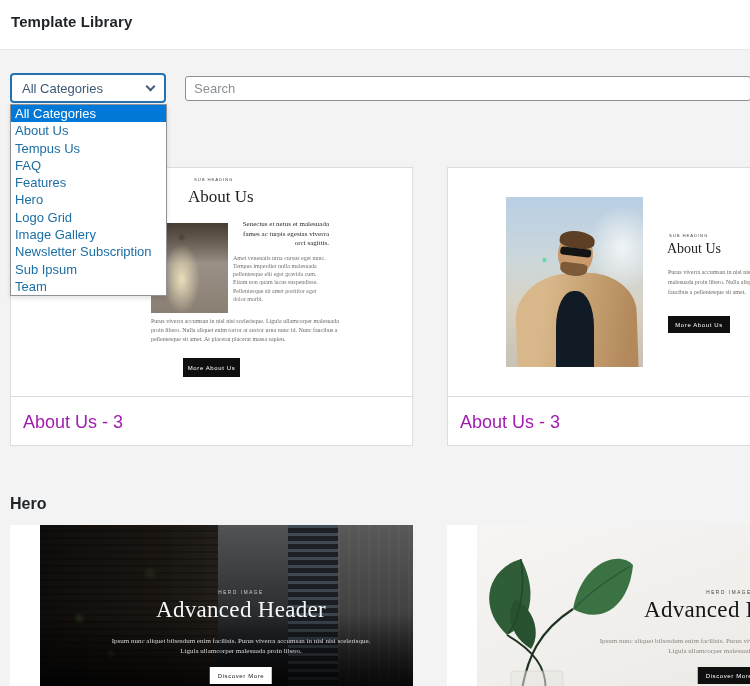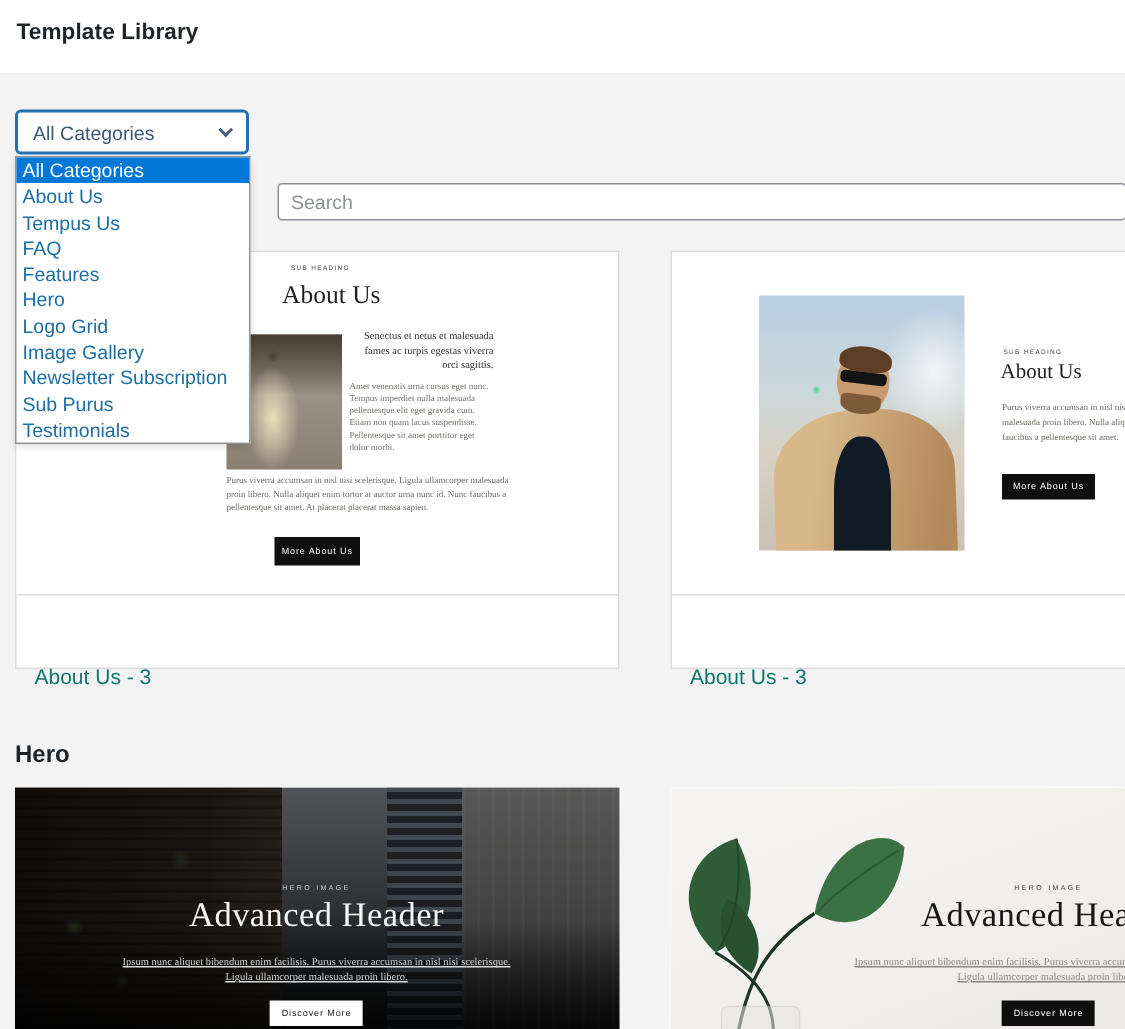--- a/index.html
+++ b/index.html
@@ -23,36 +23,36 @@
   .chev { width:7px; height:7px; border-right:2px solid #44607e; border-bottom:2px solid #44607e; transform:rotate(45deg); margin-top:-3px; }
   .listbox {
     position:absolute; left:10px; top:104px; width:157px; z-index:50;
     background:#fff; border:1px solid #8f9296; box-shadow:0 2px 5px rgba(0,0,0,.12);
   }
   .opt { height:17.3px; line-height:17.3px; padding-left:4px; font-size:13px; color:#1c6ea4; white-space:nowrap; overflow:hidden; cursor:pointer; }
   .opt.sel { background:#0078d7; color:#fff; }
   .search-input {
     position:absolute; left:185px; top:76px; width:566px; height:25px;
     border:1px solid #8c8f94; border-radius:3px; background:#fff;
-    font-family:"Liberation Sans", sans-serif; font-size:13px; color:#2c3338; padding:0 8px;margin-top:46px;
+    font-family:"Liberation Sans", sans-serif; font-size:13px; color:#2c3338; padding:0 8px;
   }
   .search-input::placeholder { color:#8b9095; }
 
   
   .sec-heading { position:absolute; font-size:16px; font-weight:700; color:#1d2327; z-index:1; }
   .sec-about { left:10px; top:138px; }
   .sec-hero  { left:10px; top:495px; }
   .card {
     position:absolute; background:#fff; border:1px solid #dcdcde; width:403px;
   }
   .card-r1 { top:167px; height:279px; }
   .card1 { left:10px; } .card2 { left:447px; }
   .card-preview { position:absolute; left:0; top:0; right:0; height:228px; overflow:hidden; background:#fff; }
   .card-footer { position:absolute; left:0; right:0; bottom:0; height:49px; border-top:1px solid #dcdcde; }
-  .card-label { position:absolute; left:12px; top:15px; font-size:14px; color:#0f766e;margin-top:31px; }
+  .card-label { position:absolute; left:12px; top:15px; font-size:18px; color:#a21caf; }
 
   
   .eyebrow { font-size:6px; letter-spacing:1.2px; color:#4a4a48; transform:scale(.72); transform-origin:left top; white-space:nowrap; font-family:"Liberation Sans",sans-serif; }
   .serif { font-family:"Liberation Serif", serif; }
   .pv-btn { position:absolute; background:#0f0f0f; color:#fff; font-size:6px; letter-spacing:.6px;
             display:flex; align-items:center; justify-content:center; white-space:nowrap; }
 
   
   .a3-eyebrow { position:absolute; left:183px; top:9px; }
   .a3-title { position:absolute; left:177px; top:19px; font-size:17px; color:#1f1f1f; }
@@ -82,21 +82,21 @@
   .a2-hair { position:absolute; left:0; right:0; top:-2px; height:17px; background:#5d3f26; border-radius:50% 50% 35% 35%; }
   .a2-glass { position:absolute; left:2px; top:15px; width:31px; height:8px; background:#141414; border-radius:3px; }
   .a2-beard { position:absolute; left:4px; bottom:-1px; width:27px; height:13px; background:#7d5a38; border-radius:20% 20% 50% 50%; }
   .a2-eyebrow { position:absolute; left:221px; top:65px; }
   .a2-title { position:absolute; left:219px; top:73px; font-size:14px; color:#1f1f1f; }
   .a2-body { position:absolute; left:220px; top:99px; width:176px; font-size:6px; line-height:10px; color:#6e6a64; }
   .a2-btn { left:220px; top:148px; width:62px; height:17px; }
 
   
   .card-r2 { top:525px; height:161px; border:none; }
-  .hero-preview { position:absolute; inset:0; overflow:hidden; }
+  .hero-preview { position:absolute; inset:0; overflow:hidden;margin-left:30px; }
   .h1-bg { position:absolute; inset:0;
     background:linear-gradient(180deg, #8e9194 0%, #686c6f 30%, #3a3e41 65%, #17191a 100%); }
   .h1-bldg-left { position:absolute; left:0; top:0; width:178px; height:100%;
     background:
       radial-gradient(circle 9px at 22% 58%, rgba(84,115,62,.55), rgba(84,115,62,0) 70%),
       radial-gradient(circle 11px at 62% 30%, rgba(84,115,62,.4), rgba(84,115,62,0) 70%),
       radial-gradient(circle 7px at 40% 80%, rgba(84,115,62,.45), rgba(84,115,62,0) 70%),
       repeating-linear-gradient(0deg, rgba(0,0,0,.25) 0 2px, rgba(255,255,255,0) 2px 7px),
       linear-gradient(90deg, #17130f, #2b241c 70%, #3a332a);
   }
@@ -109,21 +109,21 @@
     background:
       repeating-linear-gradient(90deg, rgba(255,255,255,.07) 0 2px, rgba(255,255,255,0) 2px 10px),
       linear-gradient(180deg, #9a9a98, #6f6f6d 55%, #3d3d3c);
   }
   .h1-shade { position:absolute; inset:0; background:linear-gradient(0deg, rgba(0,0,0,.85), rgba(0,0,0,.25) 45%), rgba(10,12,14,.25); }
   .hero-copy { position:absolute; left:66px; width:270px; text-align:center; z-index:2; }
   .h-eyebrow { position:absolute; top:65px; left:0; right:0; text-align:center; font-size:6px; letter-spacing:2px; transform:scale(.78); transform-origin:center top; }
   .h1 .h-eyebrow { color:#cfd2d4; }
   .h-title { position:absolute; top:72px; left:0; right:0; text-align:center; font-size:23px; letter-spacing:.3px; }
   .h1 .h-title { color:#f6f6f6; }
-  .h-body { position:absolute; top:111px; left:5px; right:5px; font-size:7px; line-height:10px; font-family:"Liberation Serif",serif;text-decoration:underline; }
+  .h-body { position:absolute; top:111px; left:5px; right:5px; font-size:7px; line-height:10px; font-family:"Liberation Serif",serif; }
   .h1 .h-body { color:#d9dadb; }
   .h-btn { position:absolute; top:142px; left:50%; transform:translateX(-50%); height:17px; padding:0 8px;
            display:flex; align-items:center; justify-content:center; font-size:6px; letter-spacing:.6px; white-space:nowrap; }
   .h1 .h-btn { background:#fff; color:#1a1a1a; }
   .h2-bg { position:absolute; inset:0; background:linear-gradient(160deg, #f6f5f3, #efedea 70%, #e9e7e3); }
   .h2 .h-eyebrow { color:#3a3a3a; }
   .h2 .h-title { color:#161616; }
   .h2 .h-body { color:#8a8782; }
   .h2 .h-btn { background:#0f0f0f; color:#fff; }
   .h2 .hero-copy { left:112px; width:280px; }
@@ -148,22 +148,22 @@
   <div class="listbox">
       <div class="opt sel">All Categories</div>
       <div class="opt">About Us</div>
       <div class="opt">Tempus Us</div>
       <div class="opt">FAQ</div>
       <div class="opt">Features</div>
       <div class="opt">Hero</div>
       <div class="opt">Logo Grid</div>
       <div class="opt">Image Gallery</div>
       <div class="opt">Newsletter Subscription</div>
-      <div class="opt">Sub Purus</div>
-      <div class="opt">Testimonials</div>
+      <div class="opt">Sub Ipsum</div>
+      <div class="opt">Team</div>
     </div>
   <input class="search-input" type="text" placeholder="Search" style="">
 
   <div class="card card-r1 card1">
     <div class="card-preview">
       <div class="eyebrow a3-eyebrow">SUB HEADING</div>
       <div class="serif a3-title">About Us</div>
       <div class="a3-img"></div>
       <div class="a3-col">
         <div class="serif a3-lead">Senectus et netus et malesuada fames ac turpis egestas viverra orci sagittis.</div>

